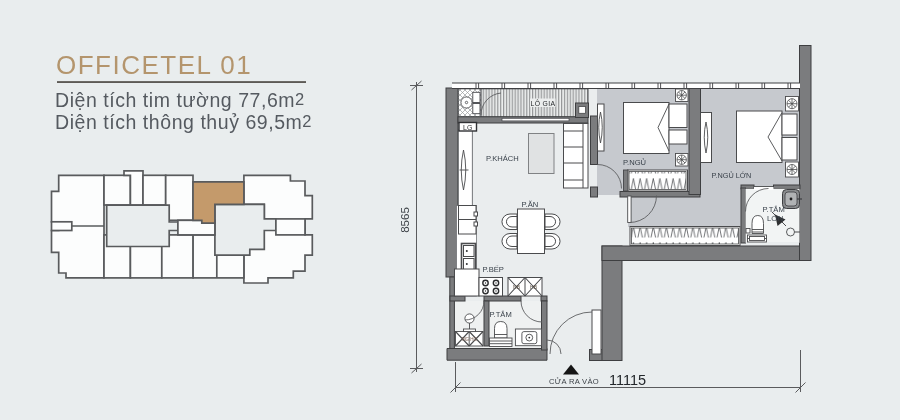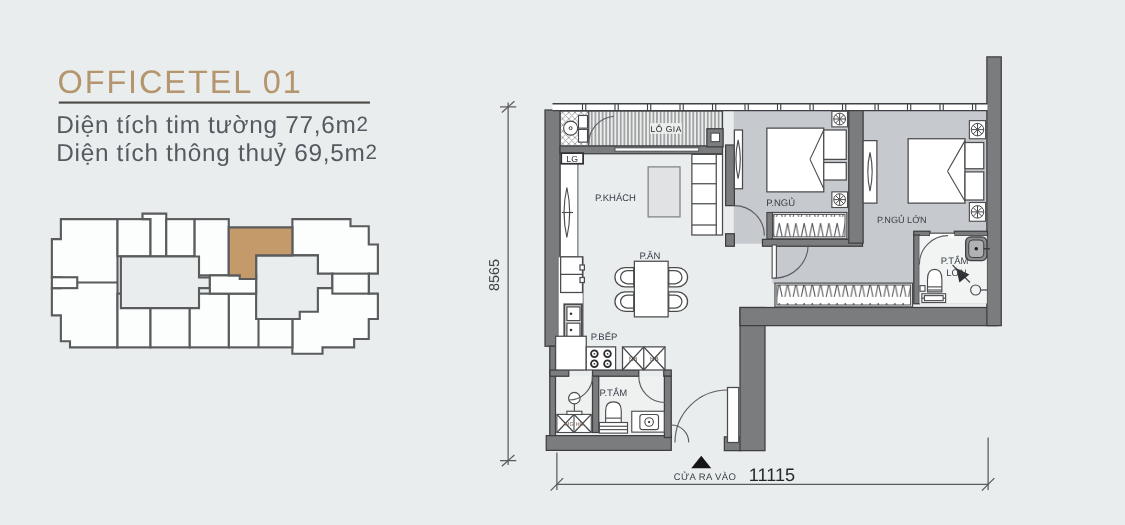--- a/index.html
+++ b/index.html
@@ -1,17 +1,17 @@
 <!DOCTYPE html>
 <html><head>
 <meta charset="utf-8">
 <style>
   html,body{margin:0;padding:0;}
   body{width:900px;height:420px;background:#e9edee;font-family:"Liberation Sans",sans-serif;overflow:hidden;}
-  #stage{position:relative;width:808px;height:420px;}
+  #stage{position:relative;width:808px;height:420px;margin-left:10px;}
   svg{position:absolute;left:0;top:0;}
 </style>
 </head>
 <body>
 <div id="stage">
 <svg width="900" height="420" viewBox="0 0 900 420">
 <defs>
   <pattern id="hatchV" width="2.9" height="8" patternUnits="userSpaceOnUse">
     <rect width="2.9" height="8" fill="#eceeee"></rect>
     <line x1="0.7" y1="0" x2="0.7" y2="8" stroke="#737477" stroke-width="0.9"></line>

